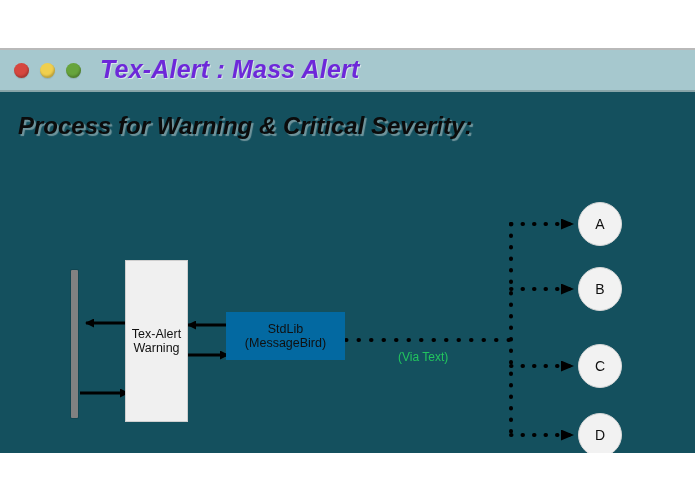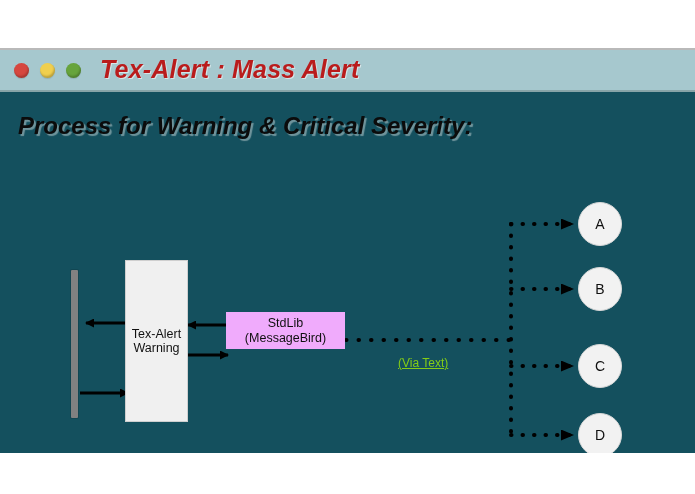--- a/index.html
+++ b/index.html
@@ -57,21 +57,21 @@
   .dot-yellow { background: #f0cf4e; }
   .dot-green  { background: #67a43c; }
 
   #window-title {
     position: absolute;
     left: 100px;
     top: 5px;
     font-size: 25px;
     font-weight: bold;
     font-style: italic;
-    color: #b91c1c;
+    color: #6d28d9;
     letter-spacing: 0.2px;
     white-space: nowrap;
     text-shadow: 1px 1px 0 rgba(255,255,255,0.55);
   }
 
   
   #slide {
     position: absolute;
     left: 0;
     top: 44px;
@@ -135,22 +135,22 @@
     color: #111;
     font-size: 12.5px;
     flex-direction: column;
   }
 
   
   #stdlib-box {
     left: 226px;
     top: 220px;
     width: 119px;
-    height: 37px;
-    background: #f0abfc;
+    height: 48px;
+    background: #0369a1;
     color: #101010;
     font-size: 12.5px;
     flex-direction: column;
   }
 
   
   .circle {
     position: absolute;
     width: 44px;
     height: 44px;
@@ -165,25 +165,24 @@
     box-sizing: border-box;
   }
   #circle-a { left: 578px; top: 110px; }
   #circle-b { left: 578px; top: 175px; }
   #circle-c { left: 578px; top: 252px; }
   #circle-d { left: 578px; top: 321px; }
 
   #via-text-label {
     position: absolute;
     left: 398px;
-    top: 264px;
+    top: 258px;
     font-size: 12px;
-    color: #84cc16;
+    color: #22c55e;
     white-space: nowrap;
-    text-decoration: underline;
   }
 
   svg#edges {
     position: absolute;
     left: 0;
     top: 0;
     width: 695px;
     height: 361px;
     overflow: visible;
   }

